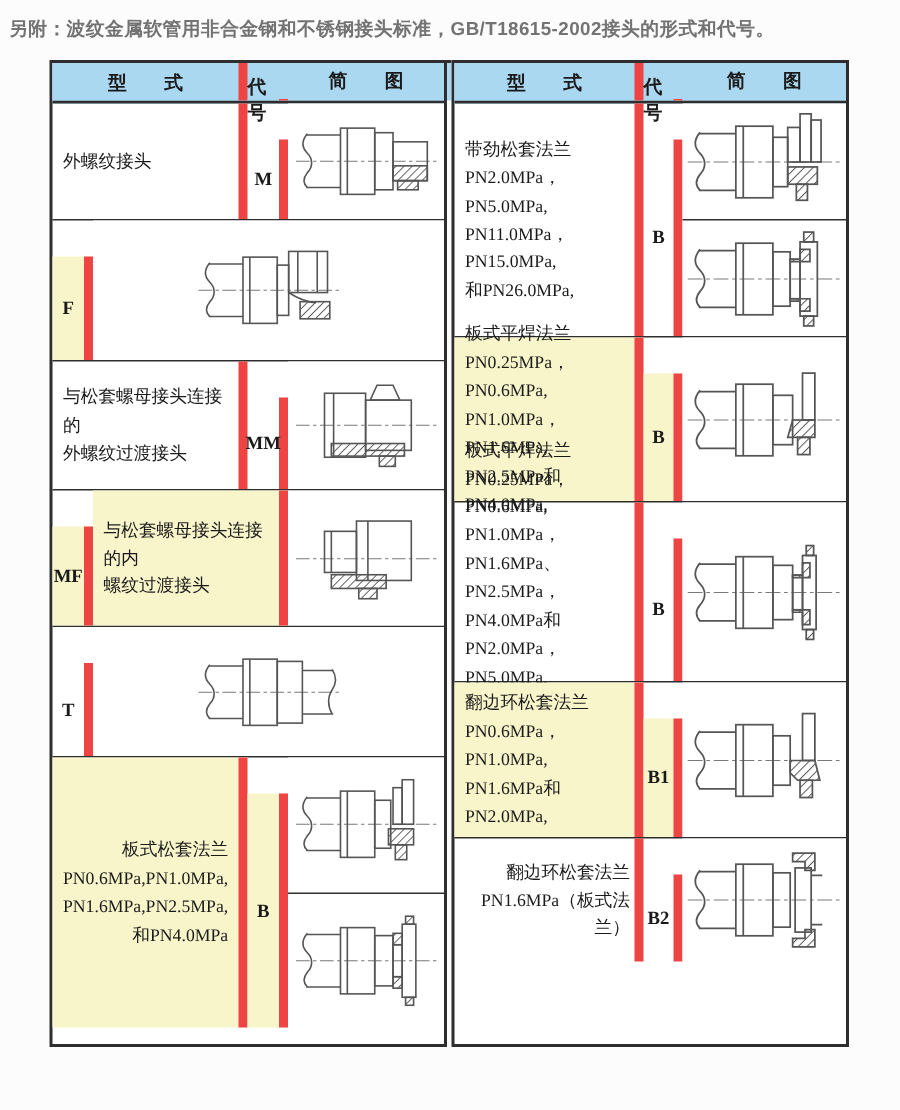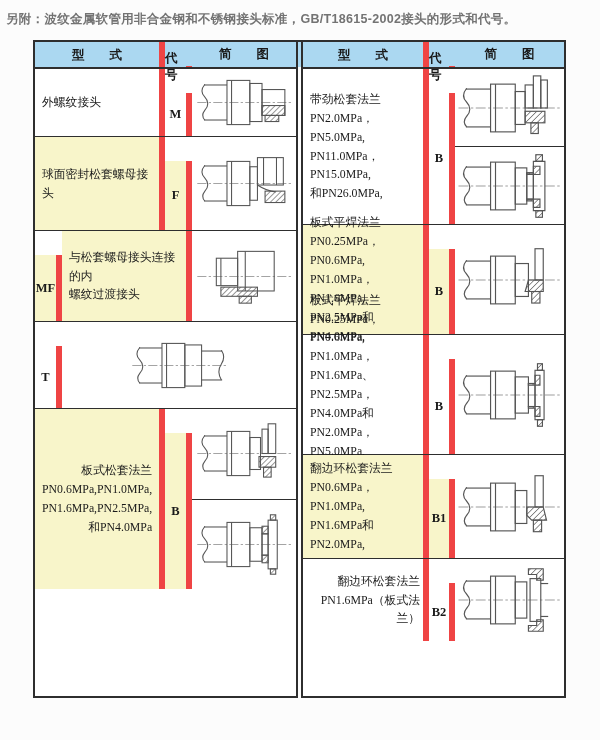--- a/index.html
+++ b/index.html
@@ -62,56 +62,73 @@
   <div class="title">另附：波纹金属软管用非合金钢和不锈钢接头标准，GB/T18615-2002接头的形式和代号。</div>
   <div class="gapstrip"></div>
 
   <div class="tbl left">
     <div class="row hdr" style="height:27px">
       <div class="c hc type" style="padding:0">型　　式</div>
       <div class="c hc code">代号</div>
       <div class="c hc diag">简　　图</div>
     </div>
 
-    <div class="row" style="height:68px">
+    <div class="row" style="height:78px">
       <div class="c type">外螺纹接头</div>
       <div class="c code">M</div>
       <div class="c diag">
         <svg class="d" viewBox="0 0 130 80">
           <use href="#cl"></use>
             <use href="#hose"></use>
           <g stroke="#555" fill="none" stroke-width="1.4">
             <rect x="72" y="15" width="16" height="50"></rect>
             <rect x="88" y="23" width="30" height="34"></rect>
             <rect x="88" y="44" width="30" height="13" fill="url(#hp)"></rect>
             <rect x="92" y="57" width="18" height="8" fill="url(#hp)"></rect>
           </g>
         </svg>
       </div>
     </div>
 
     <div class="row" style="height:94px">
-      <div class="c type hl">球面密封松套螺母接头</div>
       <div class="c code hl">F</div>
       <div class="c diag">
         <svg class="d" viewBox="0 0 130 80">
           <use href="#cl"></use>
             <use href="#hose"></use>
           <g stroke="#555" fill="none" stroke-width="1.4">
             <rect x="72" y="18" width="10" height="44"></rect>
             <rect x="82" y="6" width="34" height="36"></rect>
             <line x1="90" y1="6" x2="90" y2="42"></line>
             <line x1="107" y1="6" x2="107" y2="42"></line>
             <path d="M82 42 q12 8 24 9"></path>
             <rect x="92" y="50" width="26" height="15" fill="url(#hp)"></rect>
           </g>
         </svg>
       </div>
     </div>
 
+    <div class="row" style="height:86px">
+      <div class="c type">与松套螺母接头连接的
+外螺纹过渡接头</div>
+      <div class="c code">MM</div>
+      <div class="c diag">
+        <svg class="d" viewBox="0 0 130 80">
+          <use href="#cl"></use>
+          <g stroke="#555" fill="none" stroke-width="1.4">
+            <rect x="28" y="12" width="36" height="56"></rect>
+            <line x1="36" y1="12" x2="36" y2="68"></line>
+            <rect x="64" y="18" width="40" height="44"></rect>
+            <polygon points="68,18 74,5 88,5 94,18"></polygon>
+            <rect x="34" y="56" width="64" height="11" fill="url(#hp)"></rect>
+            <rect x="76" y="67" width="14" height="9" fill="url(#hp)"></rect>
+          </g>
+        </svg>
+      </div>
+    </div>
 
     <div class="row" style="height:91px">
       <div class="c code hl">MF</div>
       <div class="c type hl">与松套螺母接头连接的内
 螺纹过渡接头</div>
       <div class="c diag">
         <svg class="d" viewBox="0 0 130 80">
           <use href="#cl"></use>
           <g stroke="#555" fill="none" stroke-width="1.4">
             <rect x="28" y="16" width="28" height="36"></rect>

